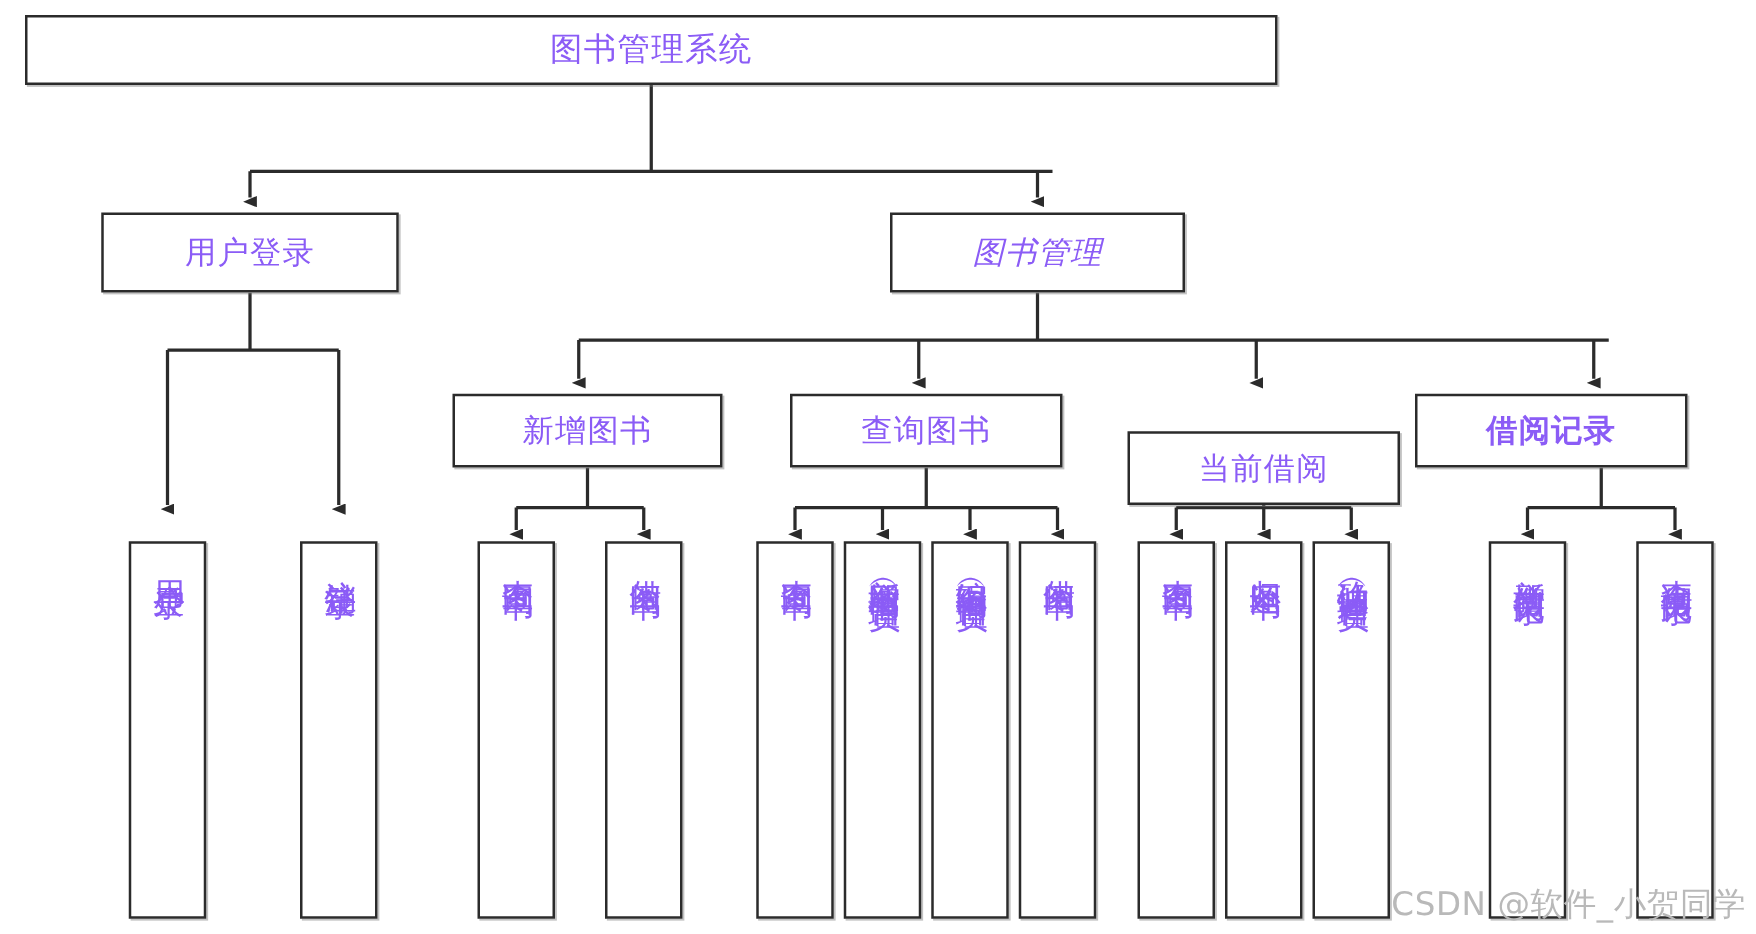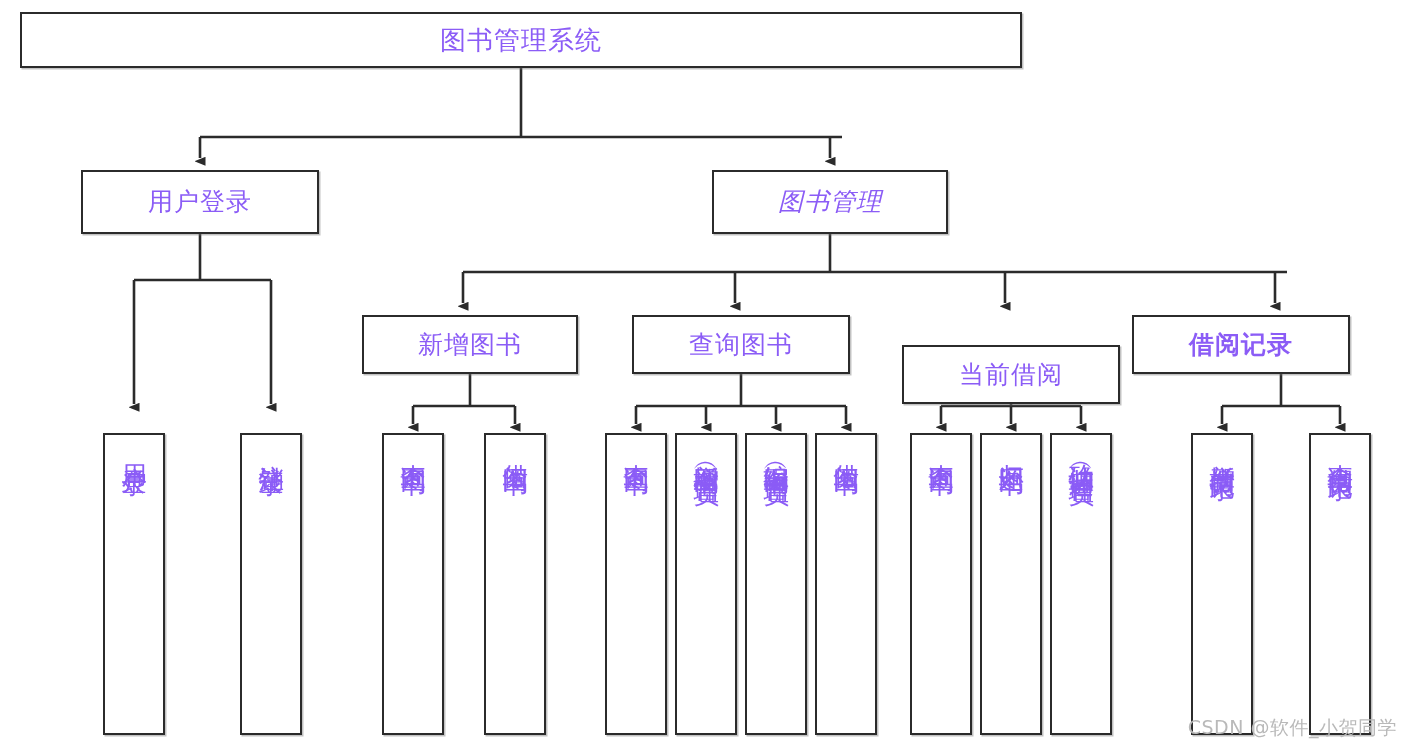--- a/index.html
+++ b/index.html
@@ -61,21 +61,21 @@
     font-size: 25.5px;
     writing-mode: vertical-rl;
     text-orientation: upright;
     letter-spacing: 2.5px;
     line-height: 1;
   }
   #watermark {
     position: absolute;
     right: 8px;
     bottom: 6px;
-    font-size: 19px;
+    font-size: 26px;
     color: #b9b9b9;
     letter-spacing: 0.5px;
     user-select: none;
     font-family: "DejaVu Sans", "Liberation Sans", sans-serif;
   }
 </style>
 </head>
 <body>
 
 <div id="diagram-root">

